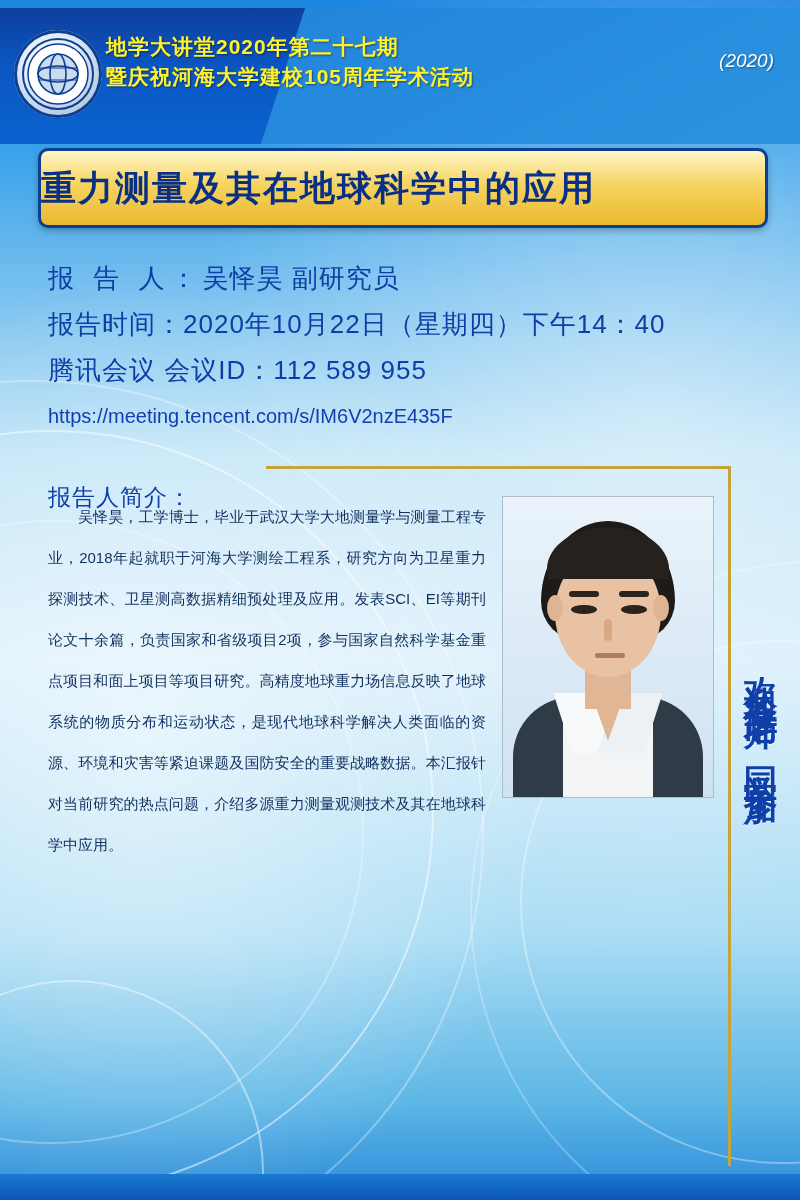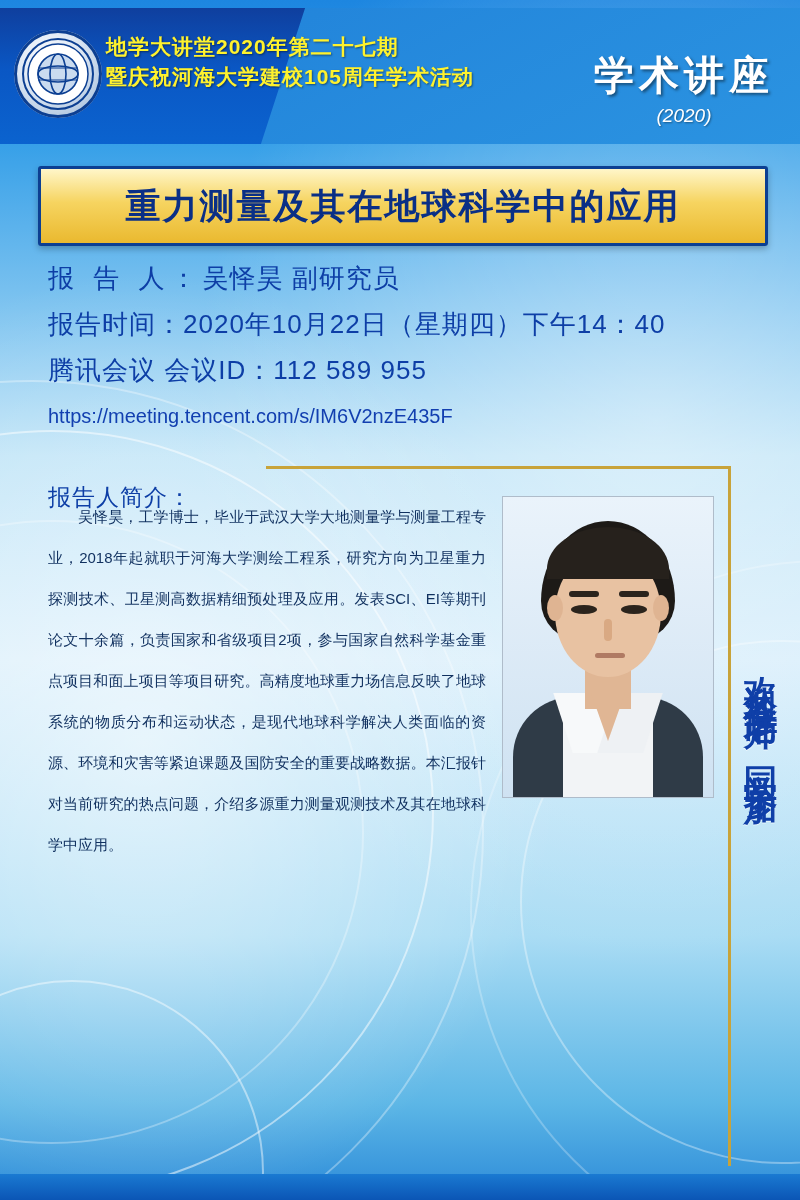--- a/index.html
+++ b/index.html
@@ -69,23 +69,23 @@
   .hdr-right .yr{
     color:#ffffff;font-size:19px;font-style:italic;margin-top:2px;
     text-shadow:1px 1px 2px rgba(0,0,0,.4);
   }
 
   
   .title-wrap{
     position:absolute;left:38px;top:148px;width:724px;height:74px;
     background:linear-gradient(180deg,#fff6c9 0%, #f6d460 45%, #eab92f 100%);
     border:3px solid #0c3f92;
-    border-radius:3px;
+    border-radius:10px;
     box-shadow:0 3px 6px rgba(0,0,0,.25);
-    display:flex;align-items:center;justify-content:center;margin-top:18px;
+    display:flex;align-items:center;justify-content:flex-start;
   }
   .title-text{
     color:#0a2f86;font-weight:bold;font-size:35px;letter-spacing:2px;
     white-space:nowrap;
   }
 
   
   .info{
     position:absolute;left:48px;top:255px;width:700px;
     color:#0e3fa8;
@@ -184,21 +184,20 @@
         <path d="M17 31 H57 M17 43 H57" stroke="#0c3f92" stroke-width="1.2"></path>
       </svg>
     </div>
 
     <div class="hdr-lines">
       <div class="hdr-line">地学大讲堂2020年第二十七期</div>
       <div class="hdr-line">暨庆祝河海大学建校105周年学术活动</div>
     </div>
 
     <div class="hdr-right">
-      <div class="cn">学术讲座</div>
       <div class="yr">(2020)</div>
     </div>
   </div>
 
   <div class="title-wrap">
     <div class="title-text">重力测量及其在地球科学中的应用</div>
   </div>
 
   <div class="info">
     <div class="row">

